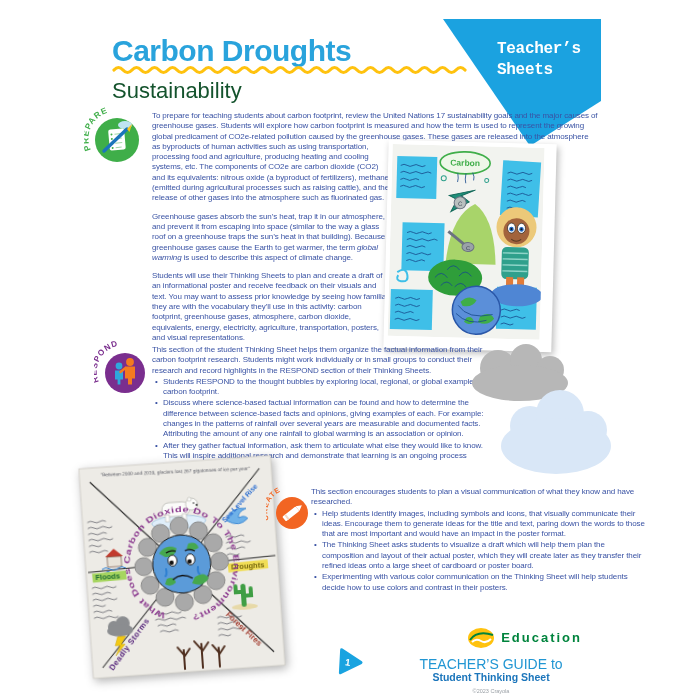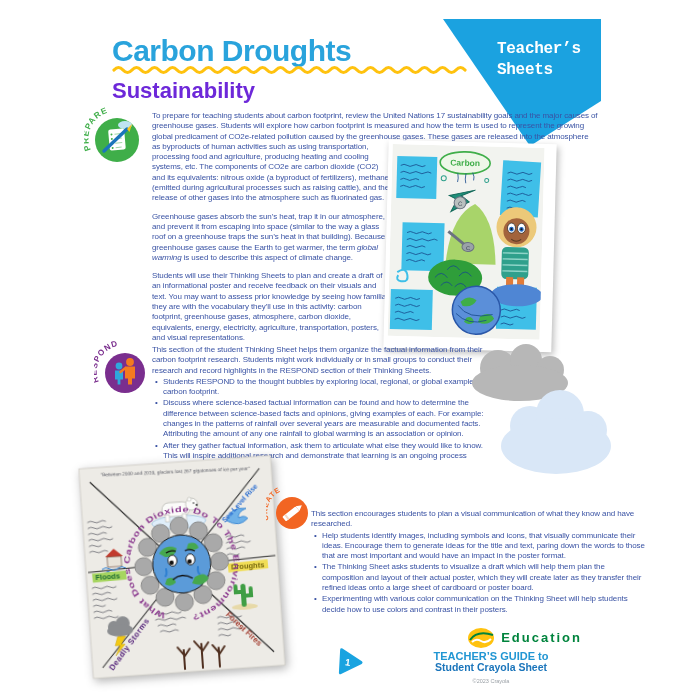--- a/index.html
+++ b/index.html
@@ -1,21 +1,21 @@
 <!DOCTYPE html>
 <html><head>
 <meta charset="utf-8">
 <style>
   html,body{margin:0;padding:0;background:#fff;}
   #page{position:relative;width:700px;height:700px;background:#ffffff;overflow:hidden;
         font-family:"Liberation Sans",sans-serif;}
   .abs{position:absolute;}
   
   #title{left:112px;top:34px;font-size:30px;font-weight:800;color:#29a3dc;letter-spacing:-0.5px;}
-  #subtitle{left:112px;top:78px;font-size:22px;font-weight:700;color:#6d28d9;}
+  #subtitle{left:112px;top:78px;font-size:22px;font-weight:400;color:#14532d;}
   #wavy{left:112px;top:64px;}
   #banner{left:442px;top:19px;}
   #banner-text{left:497px;top:39px;width:112px;font-size:16px;line-height:21px;
                font-weight:800;color:#fff;letter-spacing:-0.3px;font-family:Liberation Mono, monospace;}
   
   .bodytext{color:#3a53a4;font-size:8px;line-height:10.3px;letter-spacing:-0.1px;}
   .bodytext p{margin:0 0 8px 0;}
   #prepare-text{left:152px;top:111px;width:446px;}
   .spacer-float{float:right;width:0;height:34px;}
   .img-float{float:right;clear:right;width:206px;height:206px;}
@@ -34,21 +34,21 @@
   #badge-respond{left:94px;top:340px;}
   #badge-create{left:266px;top:486px;}
   .arc-label{font-weight:bold;}
   
   #clouds{left:458px;top:338px;}
   
   #page-arrow{left:335px;top:648px;}
   #footer{left:400px;top:626px;width:182px;text-align:center;line-height:1.1;}
   #brand-row{display:flex;justify-content:flex-end;align-items:center;gap:4px;}
   #brand-name{font-size:13px;font-weight:bold;color:#00843d;letter-spacing:2px;}
-  #guide-line1{font-size:11px;font-weight:bold;color:#2196d3;}
+  #guide-line1{margin-top:7px;font-size:14px;font-weight:normal;color:#2196d3;}
   #guide-line2{font-size:10.5px;font-weight:bold;color:#1b75bb;}
   #copyright{margin-top:4px;font-size:5.5px;color:#9aa0a6;}
   .sk{stroke:#174a8c;stroke-width:.8;fill:none;stroke-linecap:round;}
   .sk2{stroke:#55565e;stroke-width:.7;fill:none;stroke-linecap:round;}
 </style>
 </head>
 <body>
 
 <div id="page">
 
@@ -379,21 +379,21 @@
       <rect x="16" y="24" width="17" height="6" rx="1.2" fill="#ffffff"></rect>
       <polygon points="33,24 38.5,27 33,30" fill="#ffffff"></polygon>
       <rect x="18.5" y="24" width="2" height="6" fill="#f7d8c4"></rect>
     </g>
     <text class="arc-label" font-size="7.2" letter-spacing=".9" fill="#f26522">
       <textPath href="#arcCre">CREATE</textPath>
     </text>
   </svg>
 
   <div class="abs bodytext" id="create-text">
-    <p style="margin-bottom:1px;margin-top:22px;">This section encourages students to plan a visual communication of what they know and have researched.</p>
+    <p style="margin-bottom:1px;">This section encourages students to plan a visual communication of what they know and have researched.</p>
     <ul class="bullets">
       <li>Help students identify images, including symbols and icons, that visually communicate their ideas. Encourage them to generate ideas for the title and text, paring down the words to those that are most important and would have an impact in the poster format.</li>
       <li>The Thinking Sheet asks students to visualize a draft which will help them plan the composition and layout of their actual poster, which they will create later as they transfer their refined ideas onto a large sheet of cardboard or poster board.</li>
       <li>Experimenting with various color communication on the Thinking Sheet will help students decide how to use colors and contrast in their posters.</li>
     </ul>
   </div>
 
   <svg class="abs" id="page-arrow" width="30" height="30" viewBox="0 0 30 30">
     <g transform="rotate(8 15 14)">
       <polygon points="5,3 26,13 7,26" fill="#19a3e0" stroke="#19a3e0" stroke-width="3" stroke-linejoin="round"></polygon>
@@ -404,17 +404,17 @@
   <div class="abs" id="footer">
     <div id="brand-row">
       <svg width="30" height="24" viewBox="0 0 30 24">
         <ellipse cx="14" cy="12" rx="13" ry="10" fill="#ffc20e"></ellipse>
         <path d="M3,14 Q10,4 26,9" stroke="#00843d" fill="none" stroke-width="2"></path>
         <path d="M5,16 q4,-4 9,-1 q5,3 10,-2" stroke="#ffffff" stroke-width="2" fill="none"></path>
       </svg>
       <span id="brand-name">Education</span>
     </div>
     <div id="guide-line1">TEACHER’S GUIDE to</div>
-    <div id="guide-line2">Student Crayola Sheet</div>
+    <div id="guide-line2">Student Thinking Sheet</div>
     <div id="copyright">©2023 Crayola</div>
   </div>
 
 </div>
 
 </body></html>

